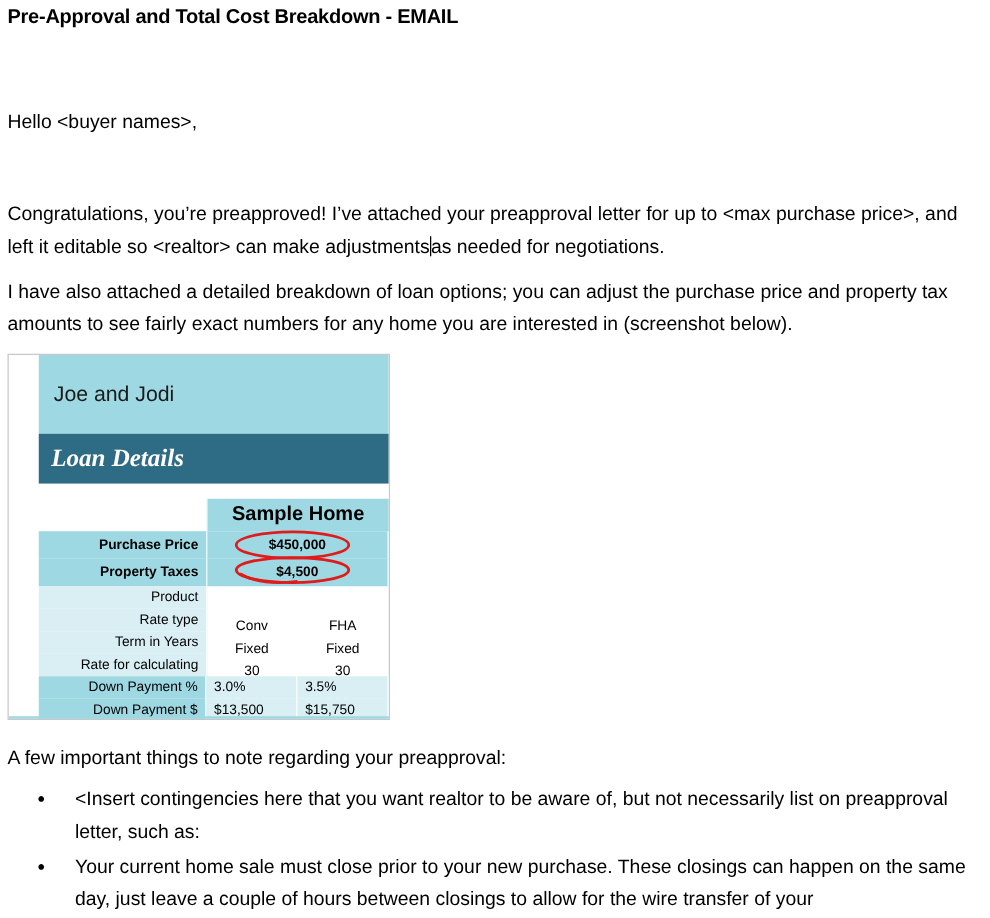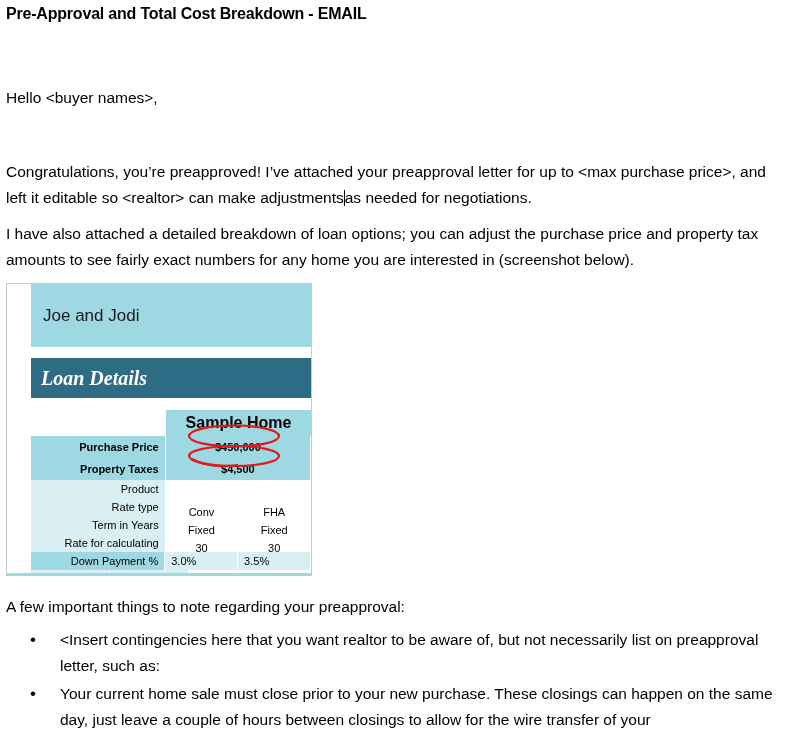--- a/index.html
+++ b/index.html
@@ -83,21 +83,20 @@
     background: #2e6b84;
     display: flex;
     align-items: center;
     padding-left: 10px;
     box-sizing: border-box;
     color: #ffffff;
     font-size: 20px;
     font-weight: bold;
     font-style: italic;
     font-family: "Liberation Serif", serif;
-    margin-top: 11px;
   }
   .sheet-gap {
     height: 12px;
     background: #ffffff;
   }
   .srow {
     display: flex;
     height: 18px;
     align-items: stretch;
   }
@@ -254,20 +253,21 @@
       <div class="c-val center bg-white">5.500%</div>
     </div>
 
     <div class="srow">
       <div class="c-label bg-teal">Down Payment %</div>
       <div class="c-val bg-pale">3.0%</div>
       <div class="c-val bg-pale">3.5%</div>
     </div>
 
     <div class="srow">
+      <div class="c-label bg-teal">Down Payment $</div>
       <div class="c-val bg-pale">$13,500</div>
       <div class="c-val bg-pale">$15,750</div>
     </div>
 
     <div class="sheet-bottom-line"></div>
   </div>
 
   <svg class="ink ink-price" width="96" height="24" viewBox="0 0 96 24">
     <ellipse cx="48" cy="12" rx="45" ry="10.5" fill="none" stroke="#e01b1b" stroke-width="2.2"></ellipse>
   </svg>

